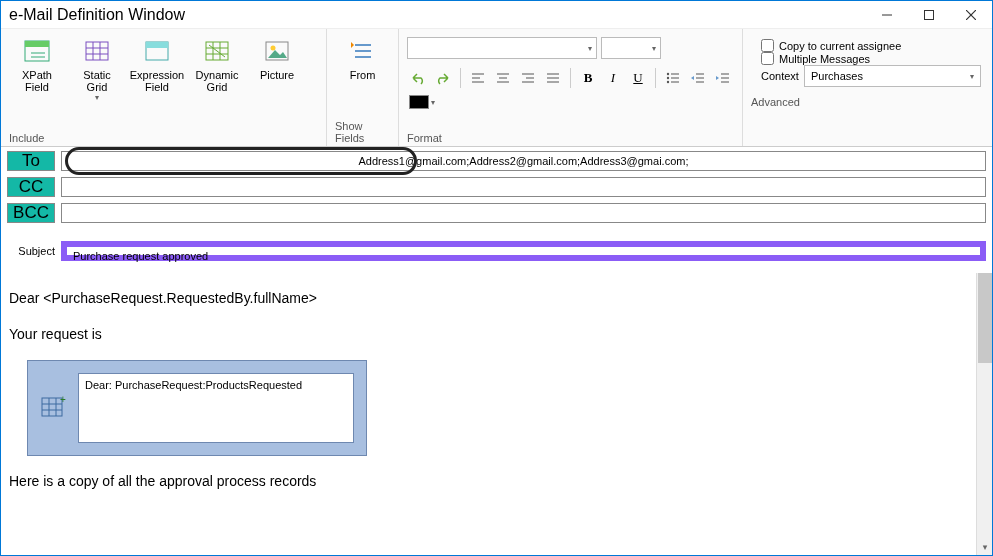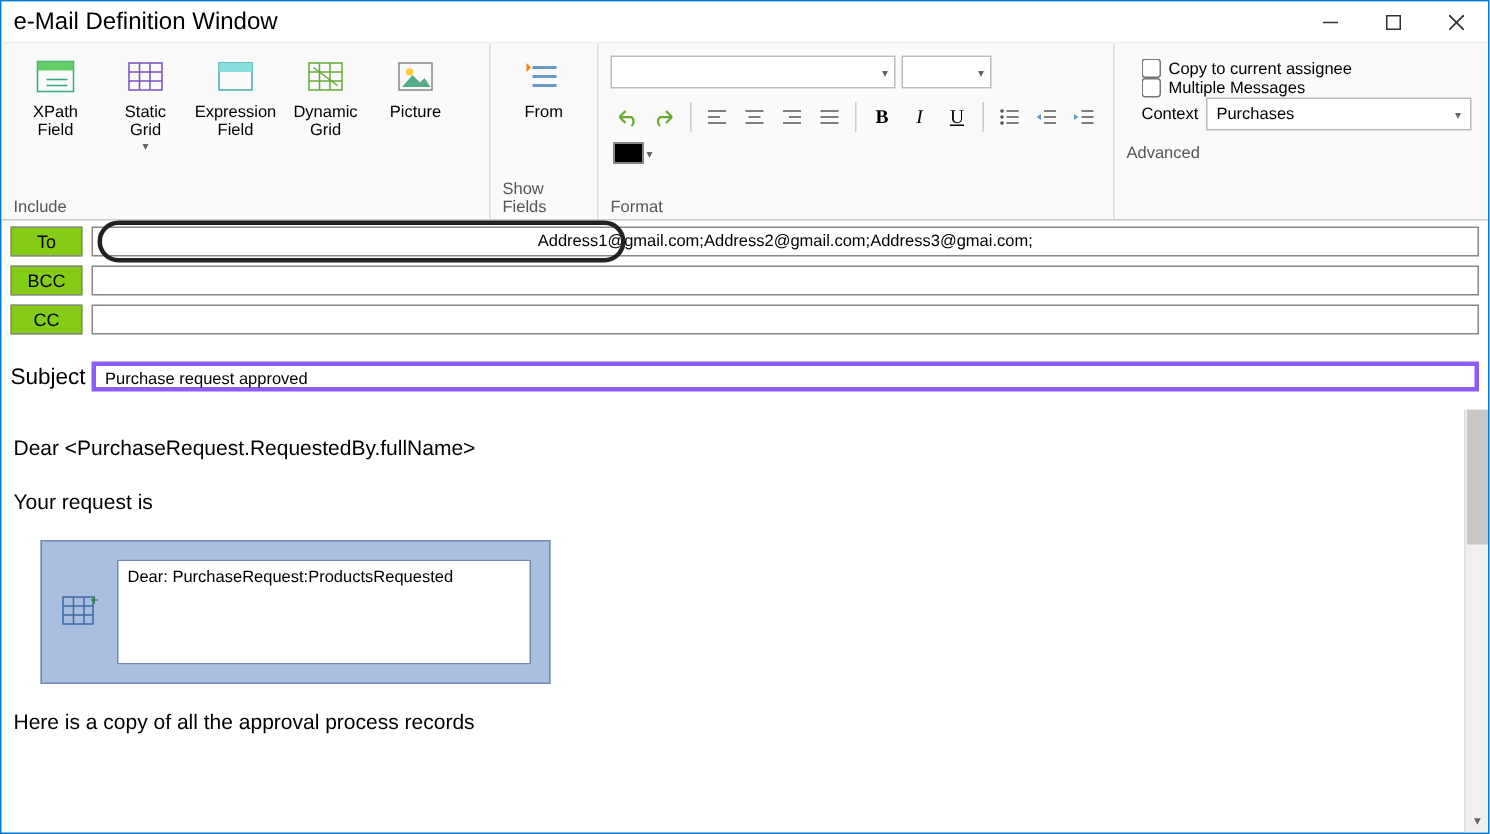--- a/index.html
+++ b/index.html
@@ -109,43 +109,43 @@
   .check-row input { margin:0; }
   .ctx-row { display:flex; align-items:center; gap:5px; }
   .ctx-row .combo { flex:1; justify-content:space-between; padding:0 6px;}
 
   
   .addr-area { padding: 4px 6px; }
   .to-wrap { position: relative; }
   .addr-row { display:flex; align-items:center; margin-bottom:6px; }
   .addr-row .btn {
     width: 48px; height: 20px;
-    border: 1px solid #888; background: #84cc16;
-    text-align:center; font-size:12px; line-height:18px;
+    border: 1px solid #888; background: #14b8a6;
+    text-align:center; font-size:17px; line-height:18px;
     margin-right: 6px;
   }
   .addr-row .field {
     flex:1; height: 20px;
     border: 1px solid #888; background:#fff;
     padding: 0 6px; font-size: 11px; line-height:18px;
     white-space: nowrap; overflow:hidden;text-align:center;
   }
   .circle-highlight {
     position:absolute;
     left: 58px; top: -4px;
     width: 352px; height: 28px;
     border: 3px solid #222;
     border-radius: 14px;
     pointer-events:none;
   }
   .subject-row { display:flex; align-items:center; margin: 18px 0 8px 0; }
-  .subject-row .lbl { width: 54px; text-align:right; font-size:15px; padding-right:6px;}
+  .subject-row .lbl { width: 54px; text-align:right; font-size:11px; padding-right:6px;}
   .subject-row .field {
     flex:1; height: 20px;
-    border: 3px solid #8b5cf6; background:#fff;
+    border: 6px solid #8b5cf6; background:#fff;
     padding: 0 6px; font-size: 11px; line-height:18px;
   }
   
   .body-wrap {
     flex:1;
     display:flex;
     overflow:hidden;
   }
   .email-body {
     flex:1;
@@ -420,25 +420,25 @@
 
 <div class="addr-area">
   <div class="to-wrap">
     <div class="addr-row">
       <div class="btn">To</div>
       <div class="field">Address1@gmail.com;Address2@gmail.com;Address3@gmai.com;</div>
     </div>
     <div class="circle-highlight"></div>
   </div>
   <div class="addr-row">
+    <div class="btn">CC</div>
+    <div class="field"></div>
+  </div>
+  <div class="addr-row">
     <div class="btn">BCC</div>
-    <div class="field"></div>
-  </div>
-  <div class="addr-row">
-    <div class="btn">CC</div>
     <div class="field"></div>
   </div>
   <div class="subject-row">
     <div class="lbl">Subject</div>
     <div class="field">Purchase request approved</div>
   </div>
 </div>
 
 <div class="body-wrap">
   <div class="email-body">

